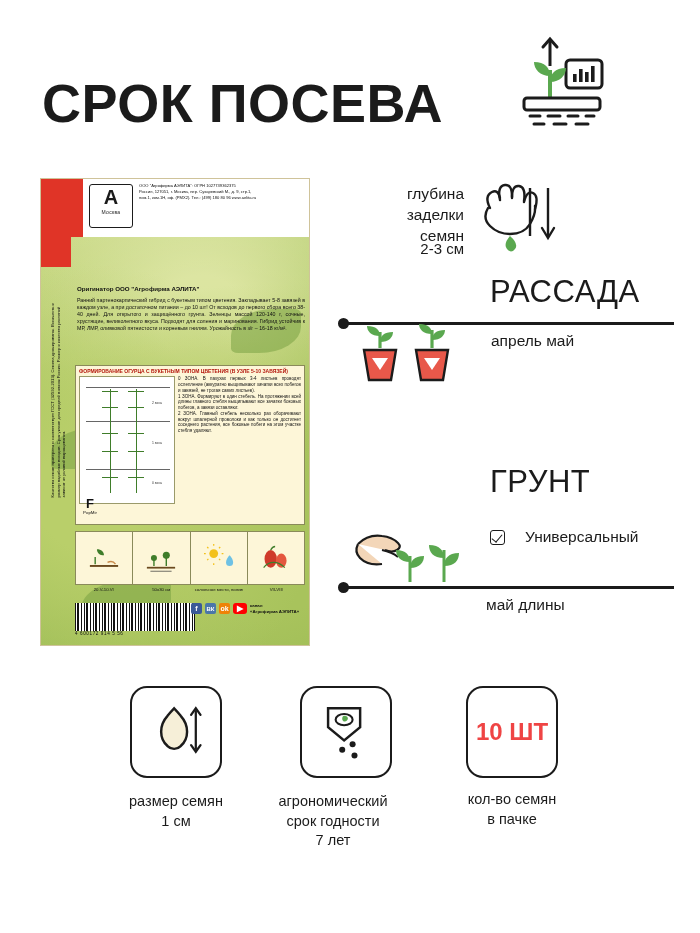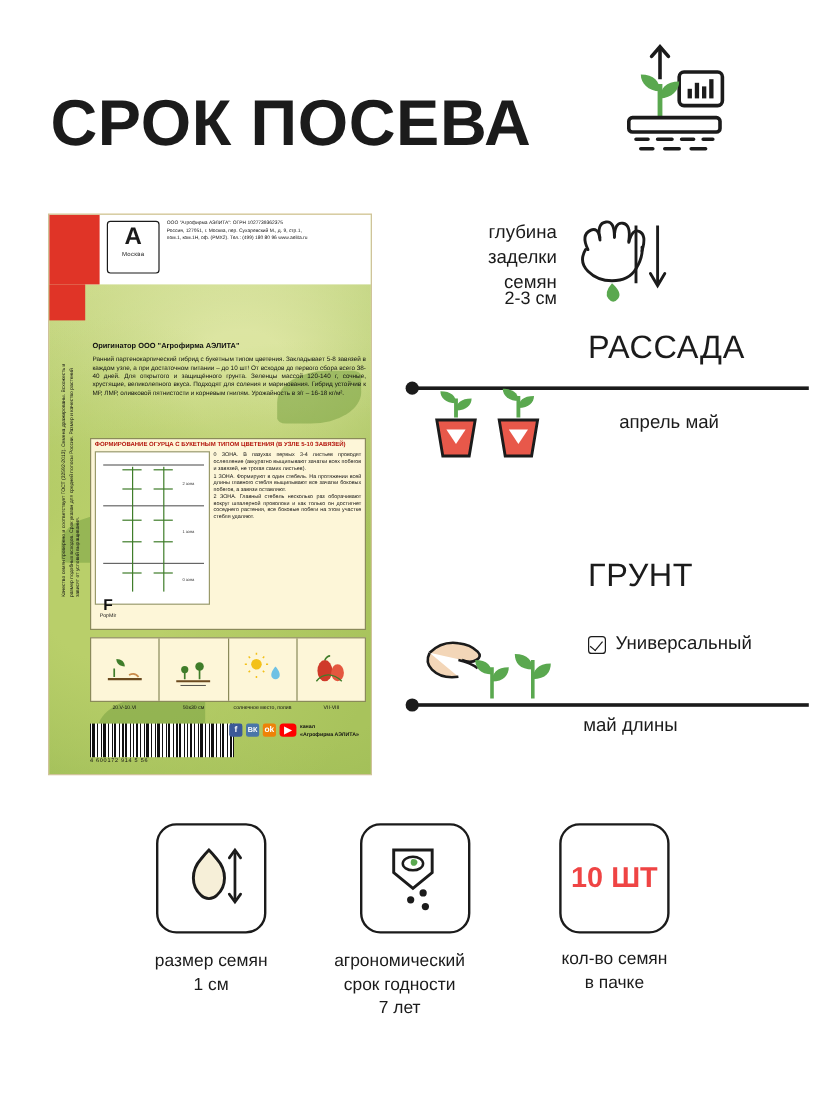--- a/index.html
+++ b/index.html
@@ -192,41 +192,41 @@
   }
   .depth-value {
     position: absolute; left: 0; top: 56px; width: 112px;
     text-align: right;
     font-size: 15px; color: #1b1b1b;
   }
   .hand-icon { position: absolute; left: 118px; top: -6px; width: 86px; height: 78px; }
 
   .tl-row { position: absolute; }
   .tl-head {
-    font-size: 27px; letter-spacing: .5px; color: #1b1b1b;
+    font-size: 31px; letter-spacing: .5px; color: #1b1b1b;
   }
   .tl-line {
     position: absolute;
     height: 3px;
     background: #1b1b1b;
   }
   .tl-dot {
     position: absolute;
     width: 11px; height: 11px; border-radius: 50%;
     background: #1b1b1b;
   }
   .tl-sub { font-size: 15.5px; color: #1b1b1b; }
 
   
   .pots { position: absolute; left: 350px; top: 302px; width: 118px; height: 82px; }
   .sprout-group { position: absolute; left: 352px; top: 520px; width: 124px; height: 74px; }
 
   .ground-check {
     position: absolute;
-    display: flex; align-items: center; gap: 8px;
+    display: flex; align-items: center; gap: 20px;
     font-size: 15.5px; color: #1b1b1b;
   }
   .chk {
     width: 15px; height: 15px;
     border: 1.6px solid #1b1b1b; border-radius: 3px;
     position: relative; flex: 0 0 auto;
   }
   .chk::after {
     content: "";
     position: absolute; left: 3px; top: 1px;
@@ -412,21 +412,21 @@
         <path d="M72 50 L78 60 L84 50" fill="none" stroke="#1b1b1b" stroke-width="2.4" stroke-linecap="round"></path>
       </svg>
     </div>
   </div>
 
   <div class="tl-row" style="left:490px; top:274px;">
     <div class="tl-head">РАССАДА</div>
   </div>
   <div class="tl-line" style="left:344px; top:322px; width:330px;"></div>
   <div class="tl-dot" style="left:338px; top:318px;"></div>
-  <div class="tl-sub" style="position:absolute; left:516px; top:332px;margin-top:12px;">апрель  май</div>
+  <div class="tl-sub" style="position:absolute; left:491px; top:332px;">апрель  май</div>
 
   <div class="pots">
     <svg viewBox="0 0 118 82" width="118" height="82">
 
       <path d="M30 46 L30 30" stroke="#5aa84f" stroke-width="3.2"></path>
       <path d="M30 34 c-9 0 -13 -5 -13 -10 c9 0 13 4 13 10z" fill="#5aa84f"></path>
       <path d="M30 40 c9 0 13 -5 13 -10 c-9 0 -13 4 -13 10z" fill="#5aa84f"></path>
 
       <path d="M14 48 h32 l-5 30 h-22z" fill="#e8584a" stroke="#1b1b1b" stroke-width="2.4"></path>
       <path d="M22 56 l8 12 l8 -12" fill="#fff" stroke="none"></path>

